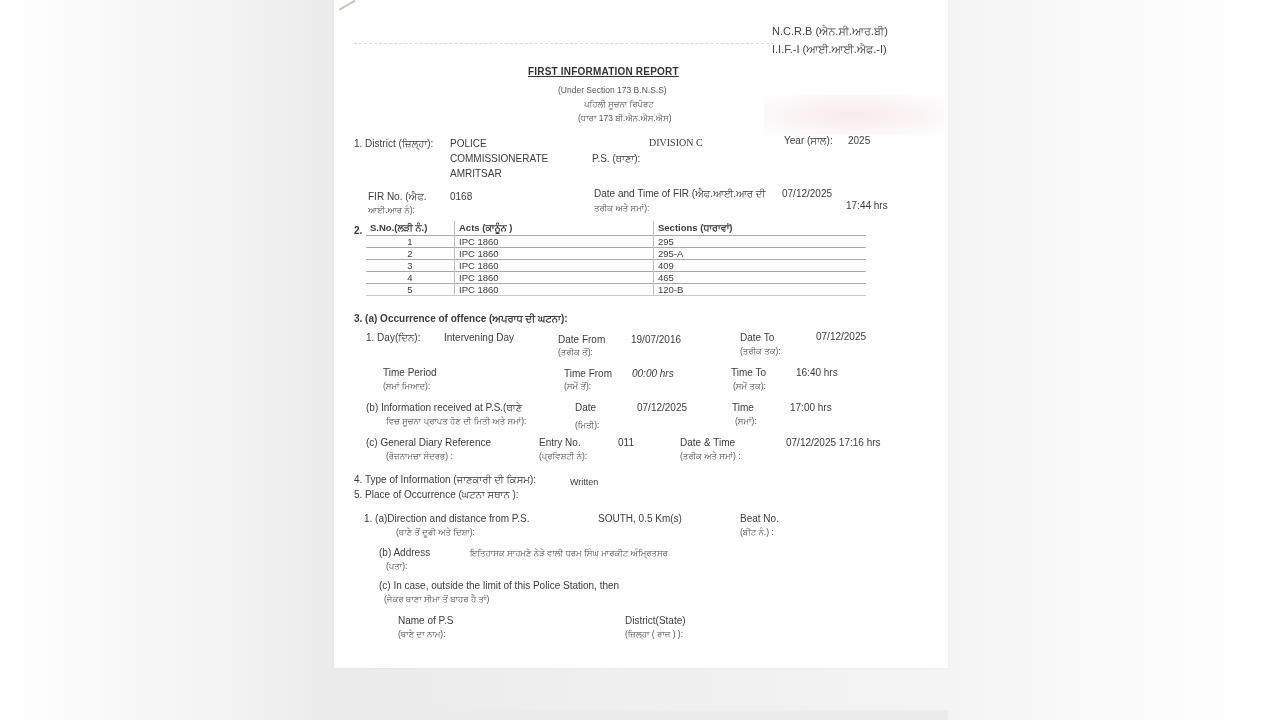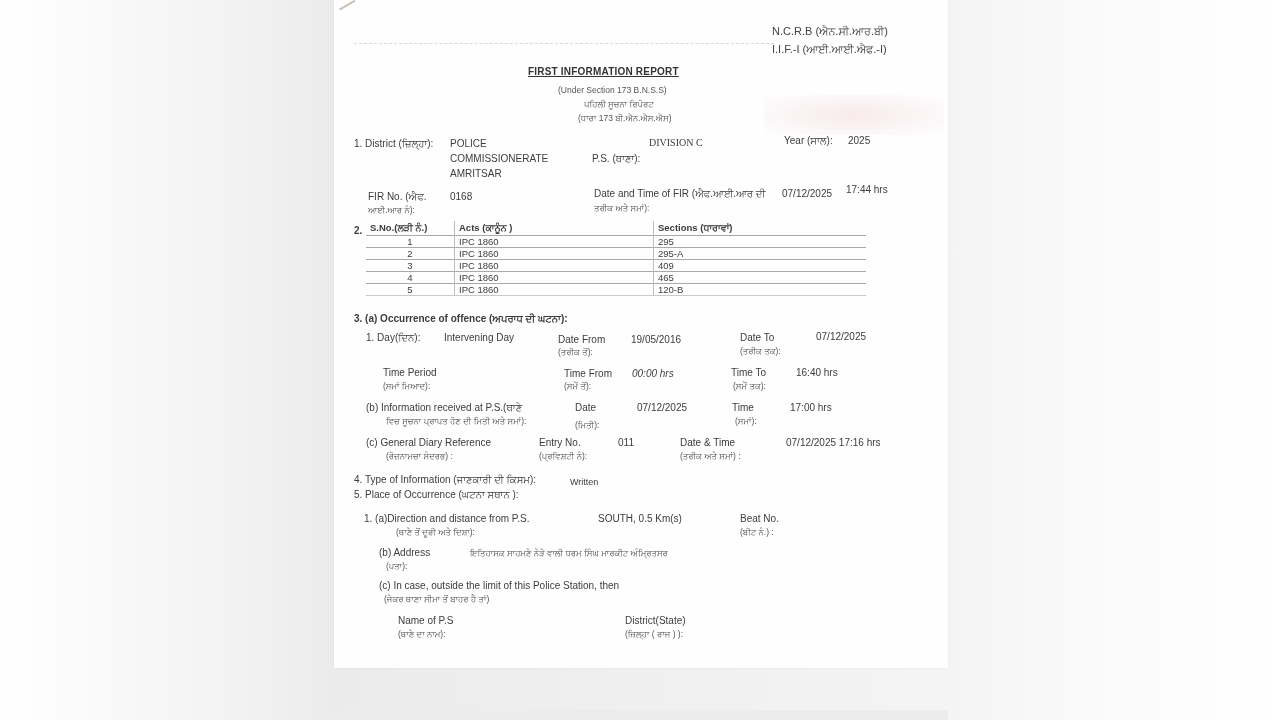--- a/index.html
+++ b/index.html
@@ -78,21 +78,21 @@
   <div class="abs t" style="left:450px; top:135px;">Year (ਸਾਲ):</div>
   <div class="abs t" style="left:514px; top:135px;">2025</div>
 
   <div class="abs t" style="left:34px; top:191px;">FIR No. (ਐਫ.</div>
   <div class="abs g" style="left:34px; top:205px;">ਆਈ.ਆਰ ਨੰ):</div>
   <div class="abs t" style="left:116px; top:191px;">0168</div>
 
   <div class="abs t" style="left:260px; top:188px;">Date and Time of FIR (ਐਫ.ਆਈ.ਆਰ ਦੀ</div>
   <div class="abs g" style="left:260px; top:203px;">ਤਰੀਕ ਅਤੇ ਸਮਾਂ):</div>
   <div class="abs t" style="left:448px; top:188px;">07/12/2025</div>
-  <div class="abs t" style="left:512px; top:184px;">17:44 hrs</div>
+  <div class="abs t" style="left:512px; top:200px;">17:44 hrs</div>
 
   <div class="abs t b" style="left:20px; top:225px;">2.</div>
   <table class="acts">
     <thead>
       <tr>
         <th class="c1">S.No.(ਲੜੀ ਨੰ.)</th>
         <th class="c2">Acts (ਕਾਨੂੰਨ )</th>
         <th>Sections (ਧਾਰਾਵਾਂ)</th>
       </tr>
     </thead>
@@ -124,21 +124,21 @@
       </tr>
     </tbody>
   </table>
 
   <div class="abs t" style="left:20px; top:313px;font-weight:bold;">3. (a)  Occurrence of offence (ਅਪਰਾਧ ਦੀ ਘਟਨਾ):</div>
 
   <div class="abs t" style="left:32px; top:332px;">1. Day(ਦਿਨ):</div>
   <div class="abs t" style="left:110px; top:332px;">Intervening Day</div>
   <div class="abs t" style="left:224px; top:334px;">Date From</div>
   <div class="abs g" style="left:224px; top:347px;">(ਤਰੀਕ ਤੋਂ):</div>
-  <div class="abs t" style="left:297px; top:334px;">19/05/2016</div>
+  <div class="abs t" style="left:297px; top:334px;">19/07/2016</div>
   <div class="abs t" style="left:406px; top:332px;">Date To</div>
   <div class="abs g" style="left:406px; top:346px;">(ਤਰੀਕ ਤਕ):</div>
   <div class="abs t" style="left:482px; top:331px;">07/12/2025</div>
 
   <div class="abs t" style="left:49px; top:367px;">Time Period</div>
   <div class="abs g" style="left:49px; top:381px;">(ਸਮਾਂ ਮਿਆਦ):</div>
   <div class="abs t" style="left:230px; top:368px;">Time From</div>
   <div class="abs g" style="left:230px; top:381px;">(ਸਮੇਂ ਤੋਂ):</div>
   <div class="abs t" style="left:298px; top:368px;font-style:italic;">00:00  hrs</div>
   <div class="abs t" style="left:397px; top:367px;">Time To</div>

